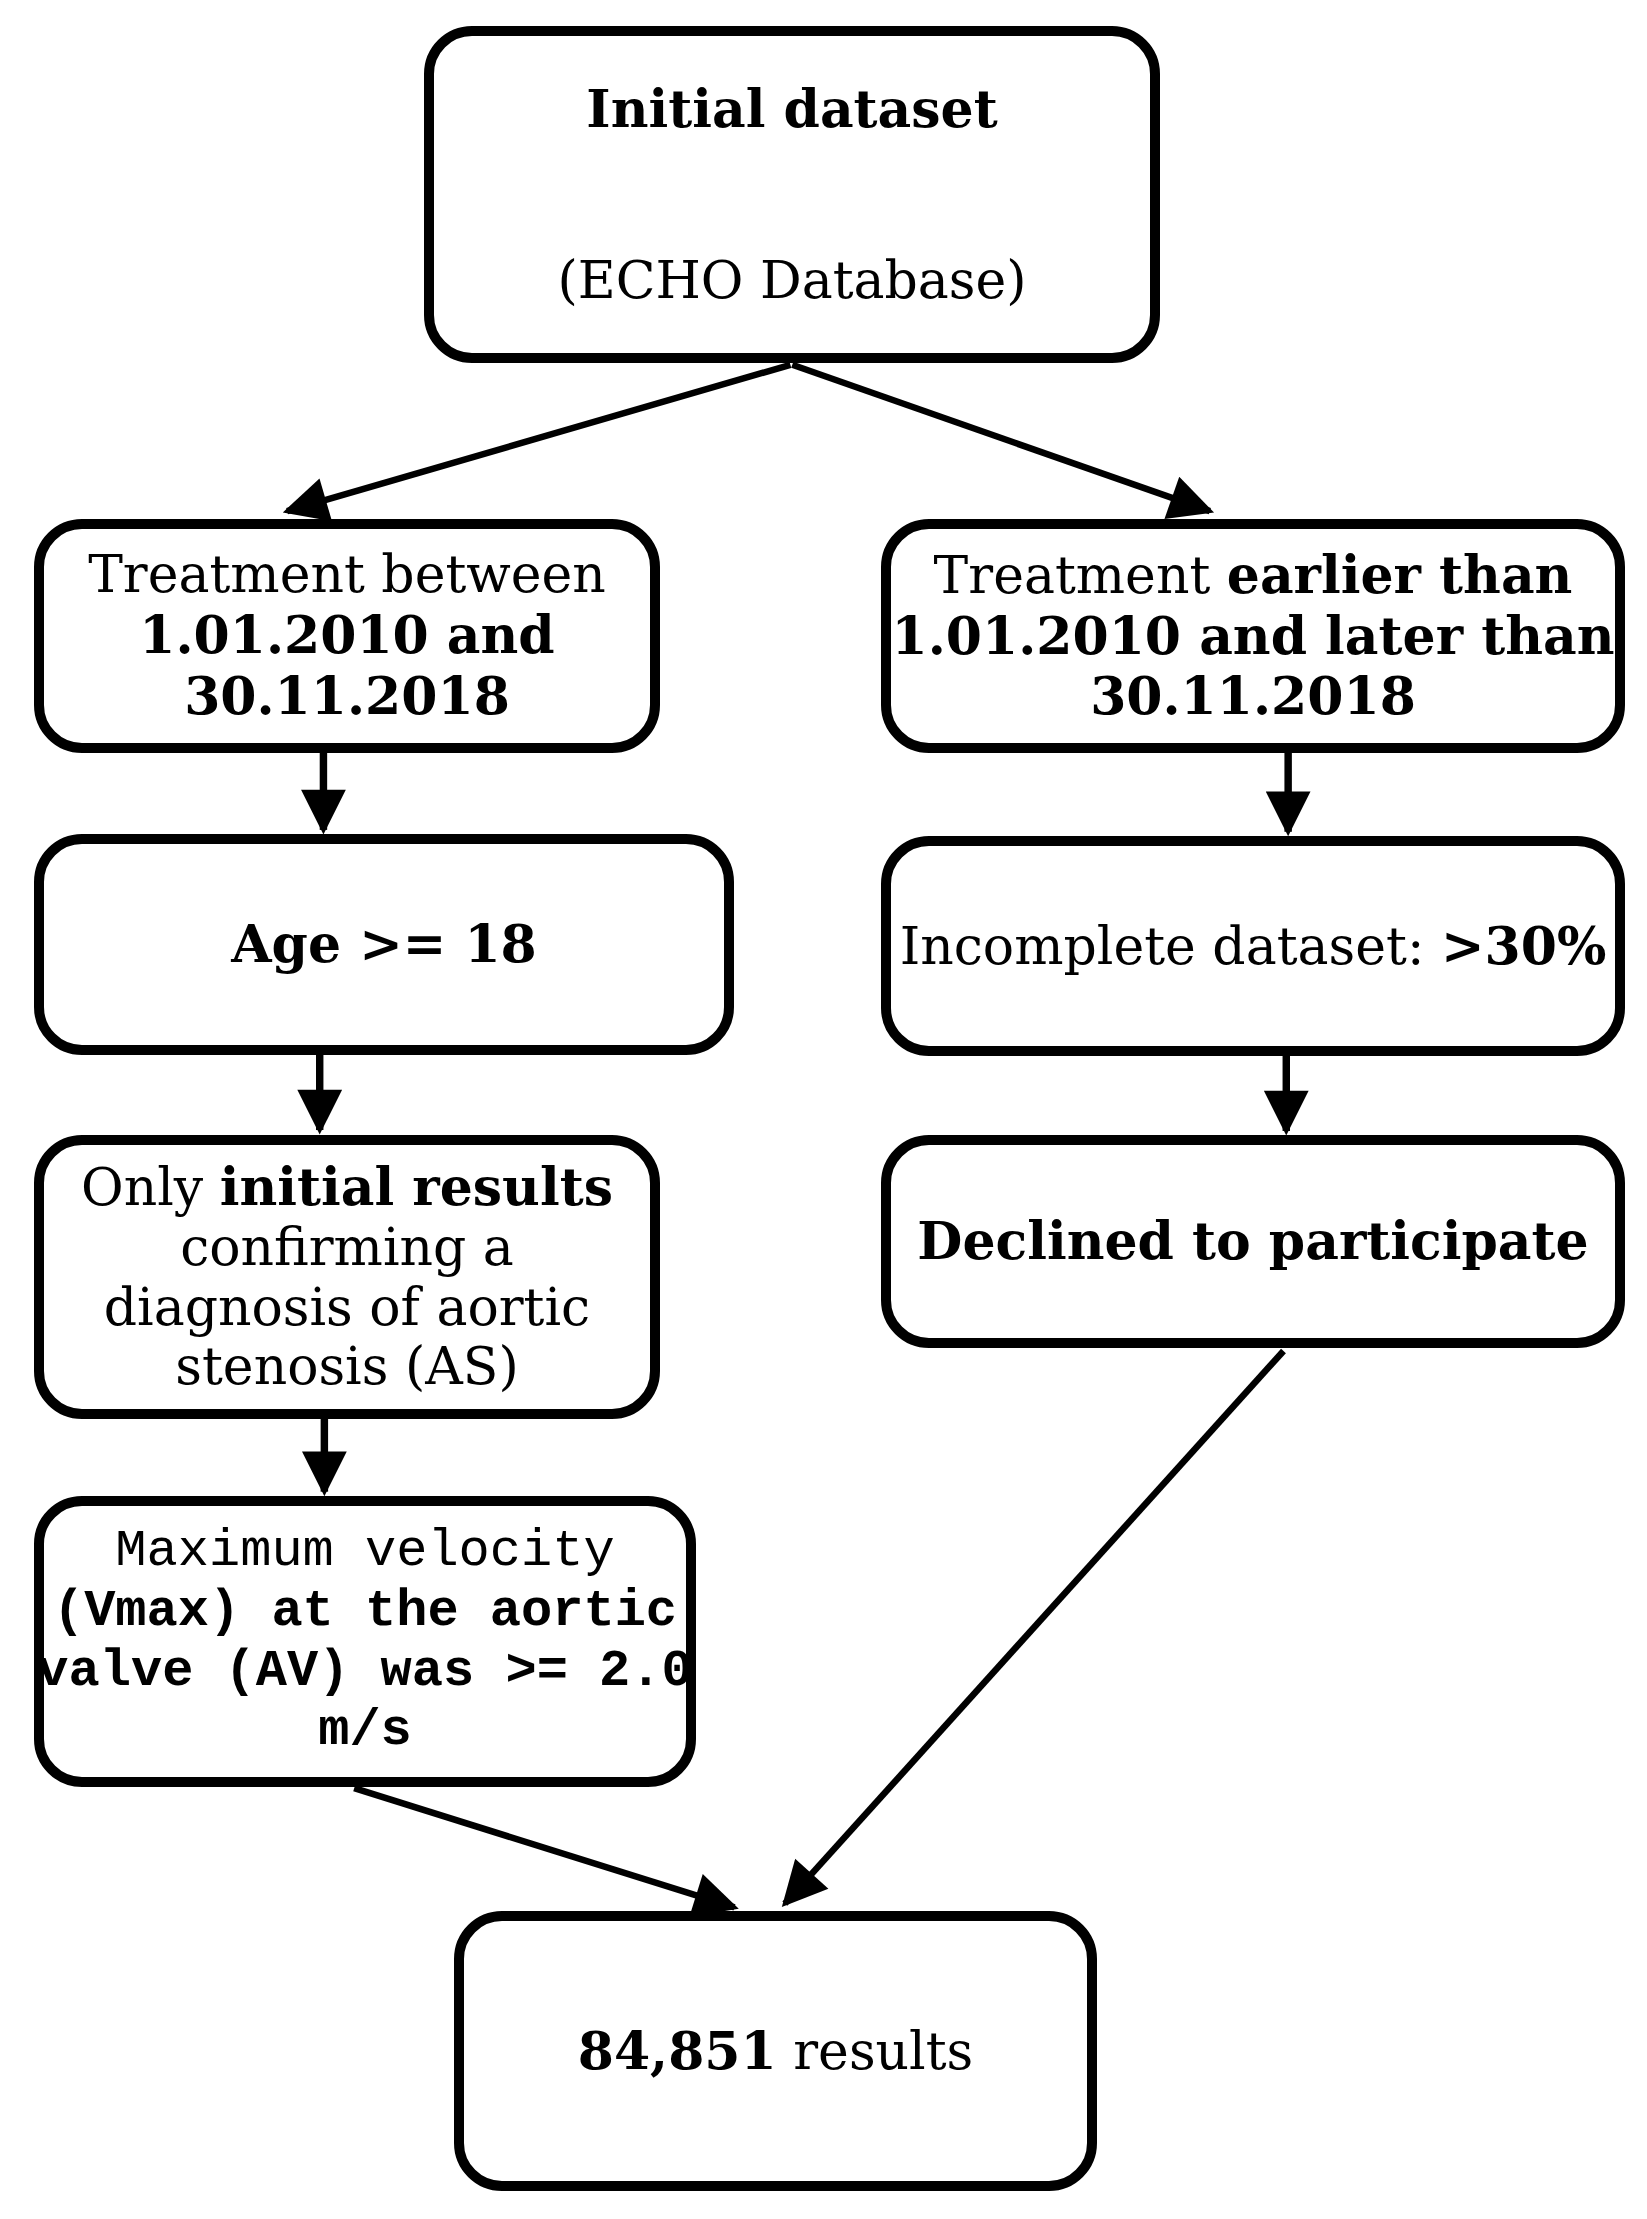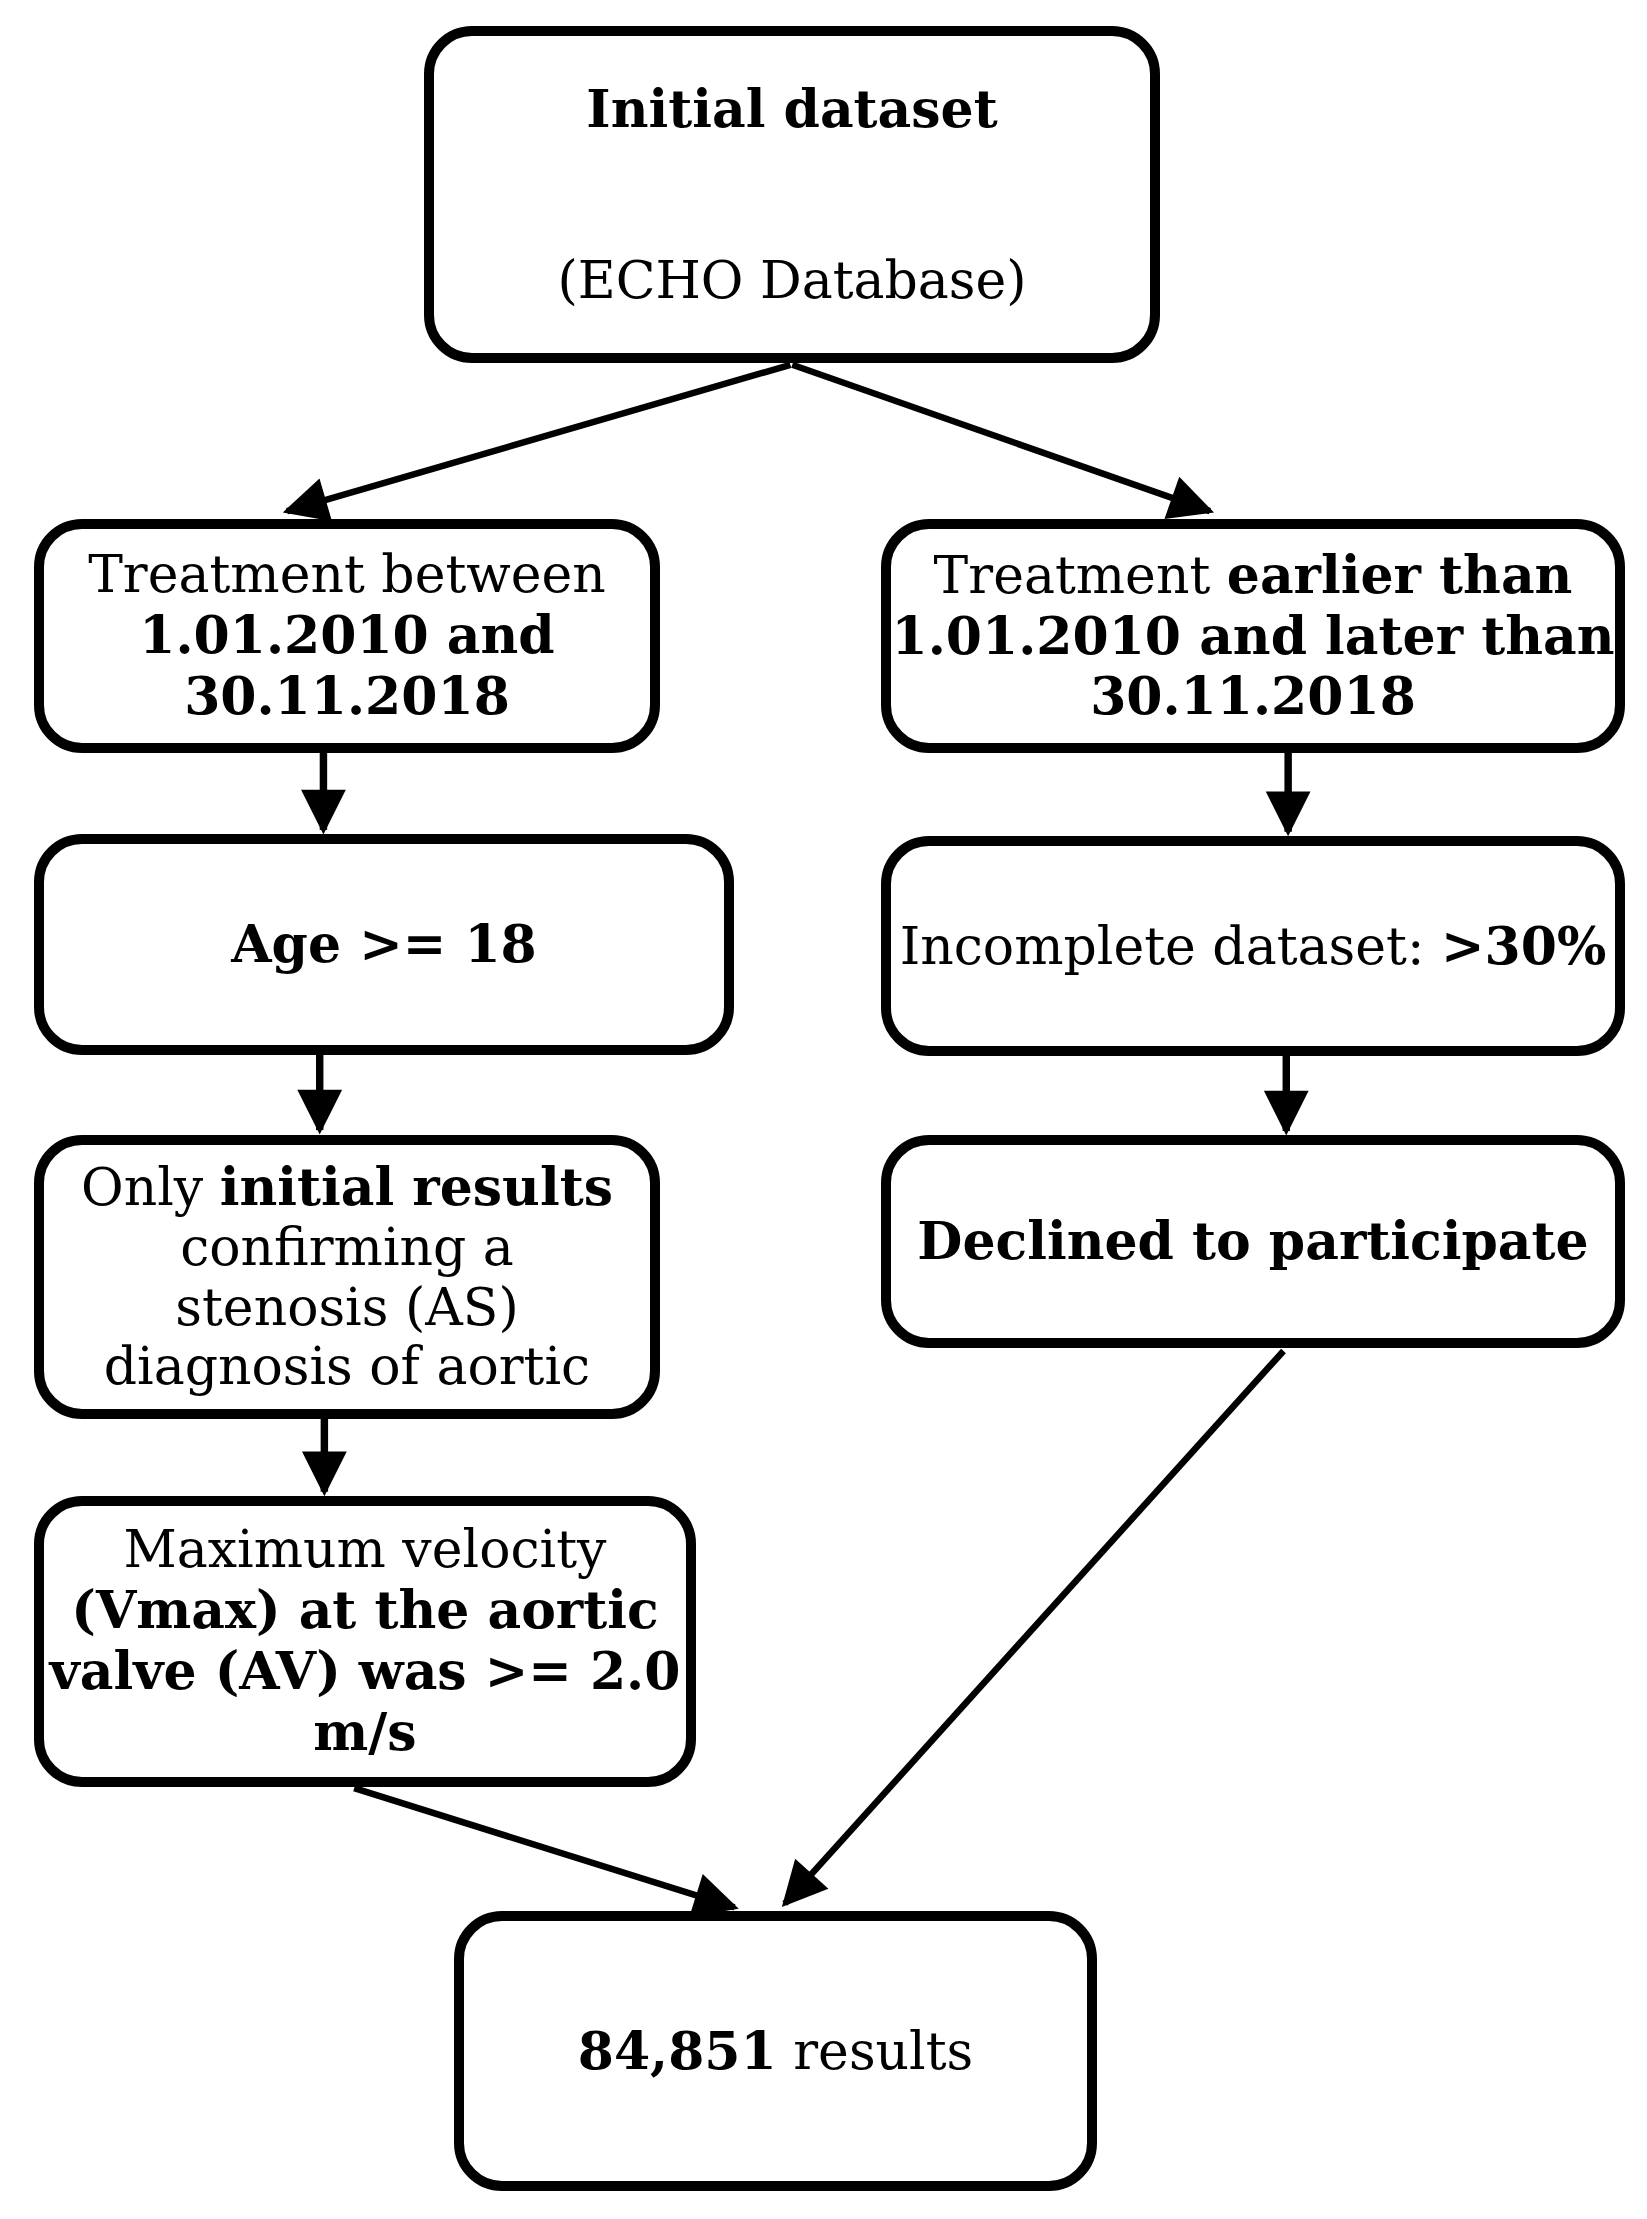--- a/index.html
+++ b/index.html
@@ -38,21 +38,21 @@
     line-height: 1.15;
     padding: 7.5px 17px;
   }
   .node .bold { font-weight: 700; }
   .node .line { white-space: nowrap; }
   #node-top    { left: 424px; top: 26px;   width: 736px; height: 337px; gap: 35px; }
   #node-top .line + .line { margin-top: 76px; }
   #node-l1     { left: 34px;  top: 519px;  width: 626px; height: 234px; }
   #node-l2     { left: 34px;  top: 834px;  width: 700px; height: 221px; }
   #node-l3     { left: 34px;  top: 1135px; width: 626px; height: 284px; }
-  #node-l4     { left: 34px;  top: 1496px; width: 662px; height: 291px; }
+  #node-l4     { left: 34px;  top: 1496px; width: 662px; height: 291px; font-family: Liberation Mono, monospace; }
   #node-r1     { left: 881px; top: 519px;  width: 744px; height: 234px; }
   #node-r2     { left: 881px; top: 836px;  width: 744px; height: 220px; }
   #node-r3     { left: 881px; top: 1135px; width: 744px; height: 213px; }
   #node-final  { left: 454px; top: 1911px; width: 643px; height: 280px; }
   .edge {
     stroke: #000000;
     fill: none;
   }
   .edge.thin  { stroke-width: 7px; }
   .edge.thick { stroke-width: 8px; }
@@ -90,22 +90,22 @@
       <div class="line"><span class="bold">30.11.2018</span></div>
     </div>
 
   <div class="node" id="node-l2">
       <div class="line"><span class="bold">Age &gt;= 18</span></div>
     </div>
 
   <div class="node" id="node-l3">
       <div class="line"><span>Only </span><span class="bold">initial results</span></div>
       <div class="line"><span>confirming a</span></div>
+      <div class="line"><span>diagnosis of aortic</span></div>
       <div class="line"><span>stenosis (AS)</span></div>
-      <div class="line"><span>diagnosis of aortic</span></div>
     </div>
 
   <div class="node" id="node-l4">
       <div class="line"><span>Maximum velocity</span></div>
       <div class="line"><span class="bold">(Vmax) at the aortic</span></div>
       <div class="line"><span class="bold">valve (AV) was &gt;= 2.0</span></div>
       <div class="line"><span class="bold">m/s</span></div>
     </div>
 
   <div class="node" id="node-r1">

